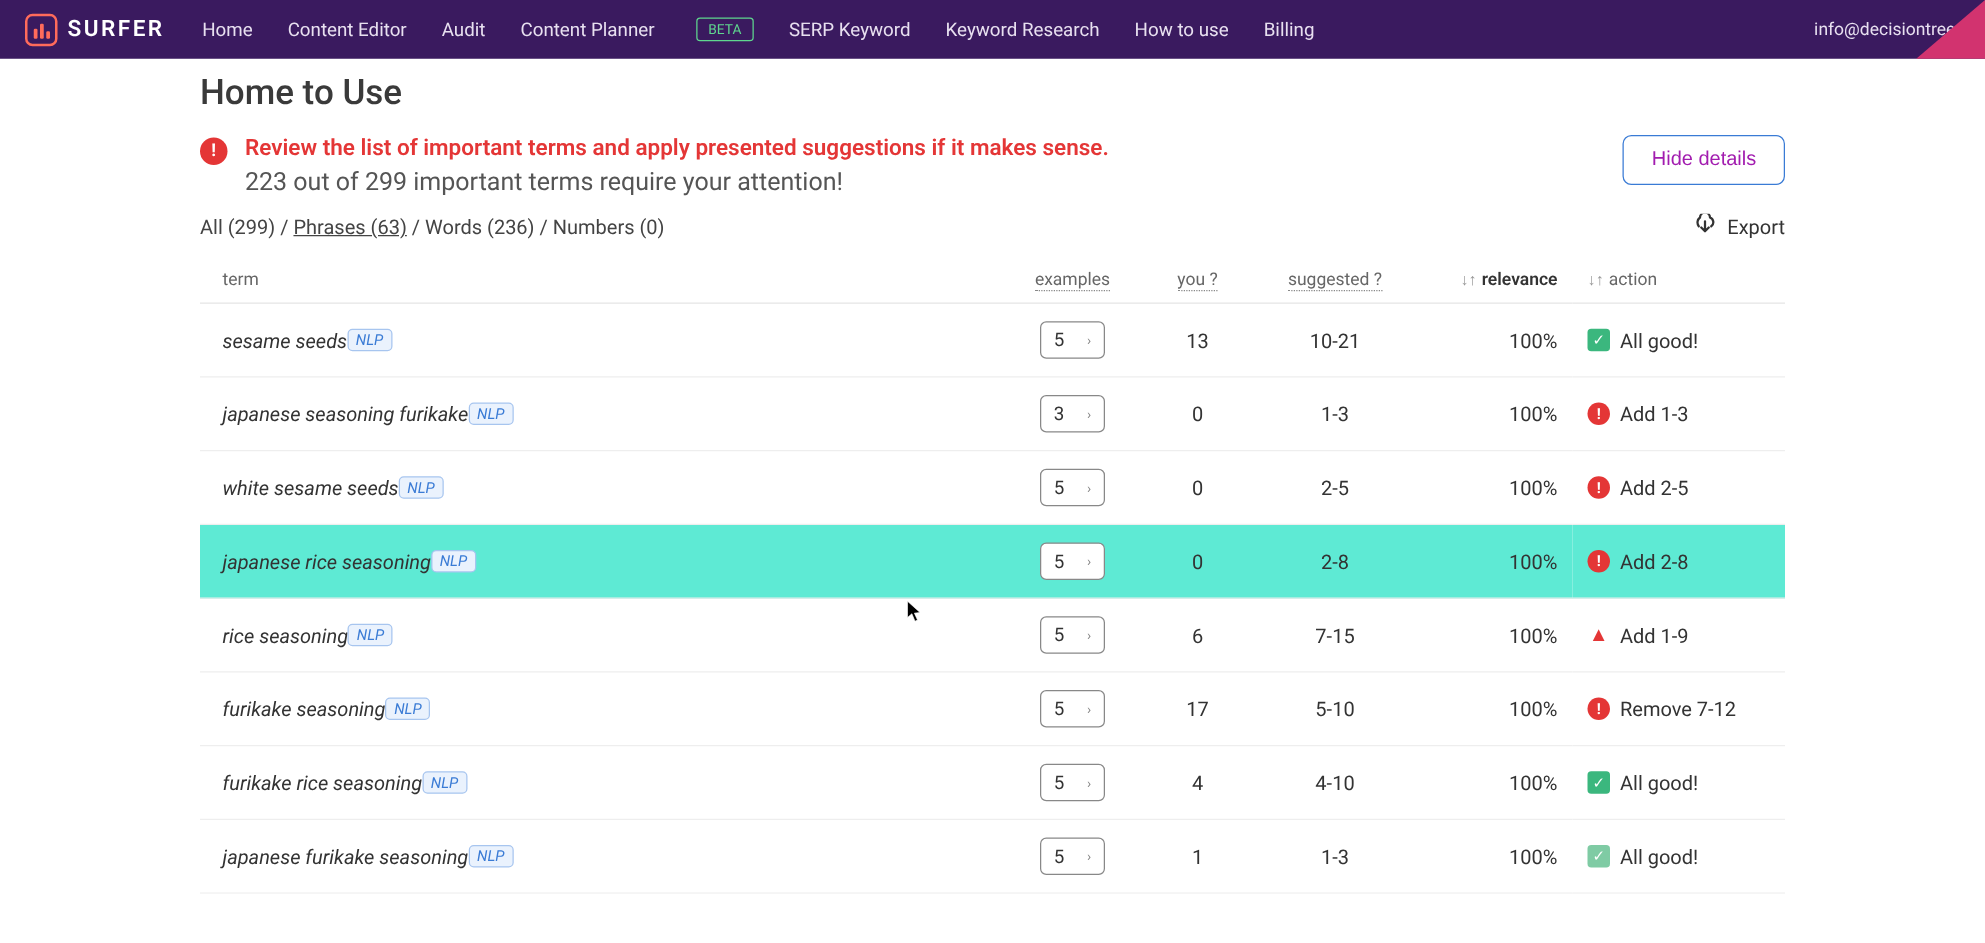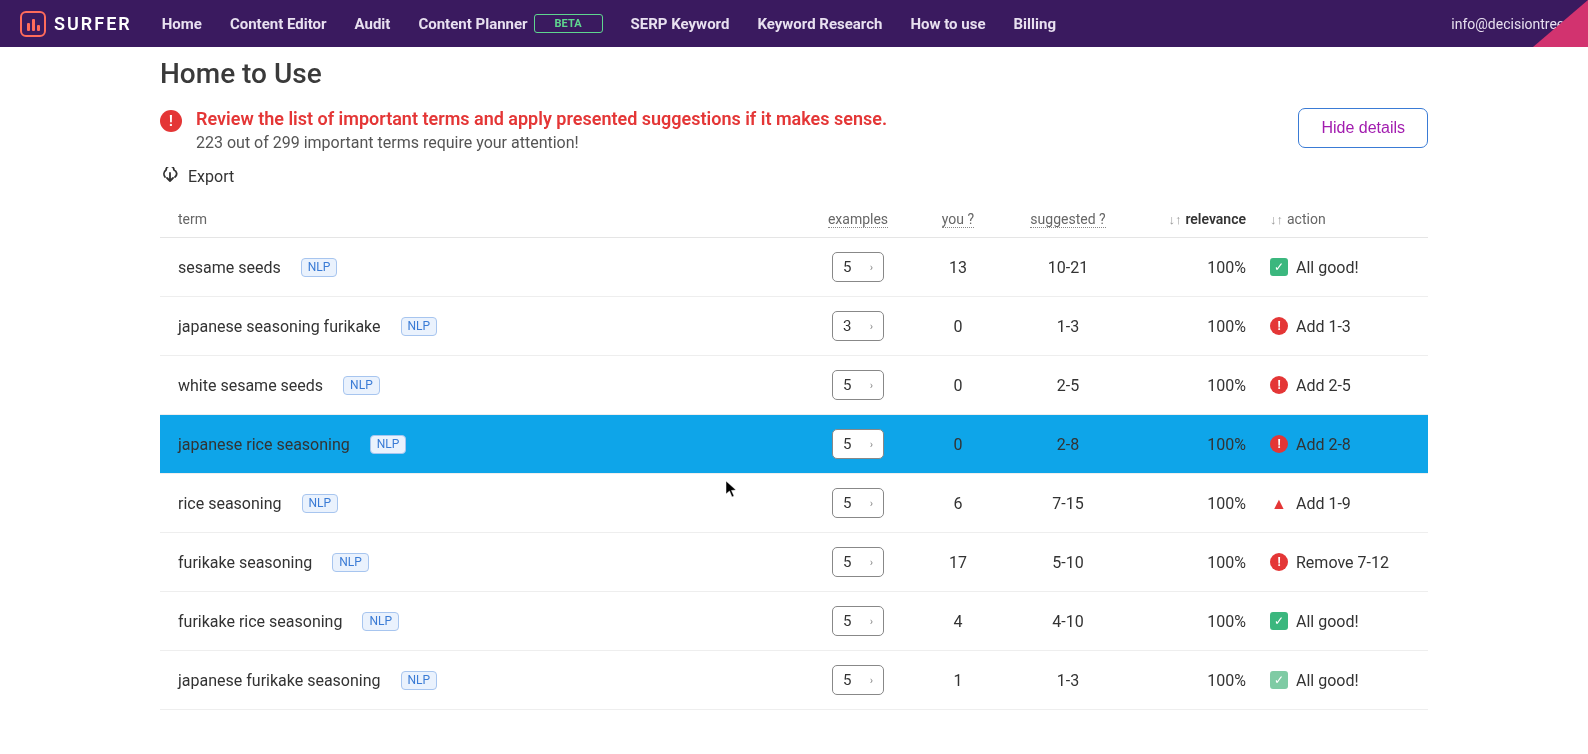--- a/index.html
+++ b/index.html
@@ -29,28 +29,29 @@
     align-items: flex-end;
     justify-content: center;
     gap: 2px;
     padding: 4px 3px;
   }
   .logo-icon span { width: 3px; background: #ff6b5b; border-radius: 1px; }
   .logo-icon span:nth-child(1){height:8px;}
   .logo-icon span:nth-child(2){height:12px;}
   .logo-icon span:nth-child(3){height:6px;}
   .logo-text { font-size: 18px; font-weight: 600; letter-spacing: 2px; color: #fff; }
-  .nav-items { display: flex; gap: 28px; align-items: center; font-size: 15px; font-weight: bold; }
+  .nav-items { display: flex; gap: 28px; align-items: center; font-size: 15px; }
   .nav-item { cursor: pointer; color: #e8e0f0; display:flex; align-items:center; gap:6px;}
   .beta-badge {
     border: 1px solid #5fd68f;
     color: #5fd68f;
     font-size: 11px;
-    padding: 2px 20px;
+    padding: 2px 9px;
     border-radius: 3px;
+    margin-left: 27px;
   }
   .nav-right {
     margin-left: auto;
     font-size: 14px;
     color: #e8e0f0;
   }
   .corner-triangle {
     position: absolute;
     right: 0; bottom: 0;
     width: 0; height: 0;
@@ -73,21 +74,21 @@
     width: 22px; height: 22px;
     background: #e43636;
     border-radius: 50%;
     color: #fff;
     display: flex; align-items: center; justify-content: center;
     font-size: 14px; font-weight: bold;
     margin-top: 2px;
     flex-shrink: 0;
   }
   .alert-title { color: #e43636; font-size: 18px; font-weight: 600; }
-  .alert-sub { color: #555; font-size: 16px; margin-top: 4px; }
+  .alert-sub { color: #555; font-size: 20px; margin-top: 4px; }
   .hide-details-btn {
     border: 1.5px solid #3a7bd5;
     color: #a21caf;
     background: #fff;
     padding: 10px 22px;
     border-radius: 7px;
     font-size: 16px;
     cursor: pointer;
     font-weight:500;
   }
@@ -121,25 +122,25 @@
   .terms-table th.right { text-align: right; }
   .sort-icon { color: #999; margin-right: 4px; font-size: 13px; }
   
   .terms-table td {
     padding: 14px 12px;
     border-bottom: 1px solid #eee;
     font-size: 16px;
     color: #333;
     vertical-align: middle;
   }
-  .terms-table tr.highlighted td { background: #0ea5e9; }
+  .terms-table tr.highlighted td { background: #5eead4; }
   .terms-table td.center { text-align: center; }
   .terms-table td.right { text-align: right; }
   
-  .term-cell { display: flex; gap: 20px; }
+  .term-cell { display: flex; align-items: center; gap: 0; font-style: italic; }
   .nlp-badge {
     font-size: 12px;
     color: #3a7bd5;
     border: 1px solid #a7c5ef;
     background: #eaf2fd;
     padding: 1px 6px;
     border-radius: 4px;
   }
   
   .examples-btn {
@@ -231,20 +232,23 @@
       <div class="alert-icon">!</div>
       <div>
         <div class="alert-title">Review the list of important terms and apply presented suggestions if it makes sense.</div>
         <div class="alert-sub">223 out of 299 important terms require your attention!</div>
       </div>
     </div>
     <button class="hide-details-btn">Hide details</button>
   </div>
 
   <div class="filter-row">
+    <div class="filter-tabs">
+      <span>All (299)</span><span> / </span><span class="filter-active">Phrases (63)</span><span> / </span><span>Words (236)</span><span> / </span><span>Numbers (0)</span>
+    </div>
     <div class="export-btn">
       <span class="export-icon">
         <svg width="20" height="16" viewBox="0 0 20 16">
             <path d="M5 10 A5 5 0 0 1 6 3 A4 4 0 0 1 14 3 A4 4 0 0 1 15 10 M10 6 L10 14 M7 11 L10 14 L13 11" fill="none" stroke="#333" stroke-width="1.8" stroke-linecap="round" stroke-linejoin="round"></path>
           </svg>
       </span>
       <span>Export</span>
     </div>
   </div>
 

